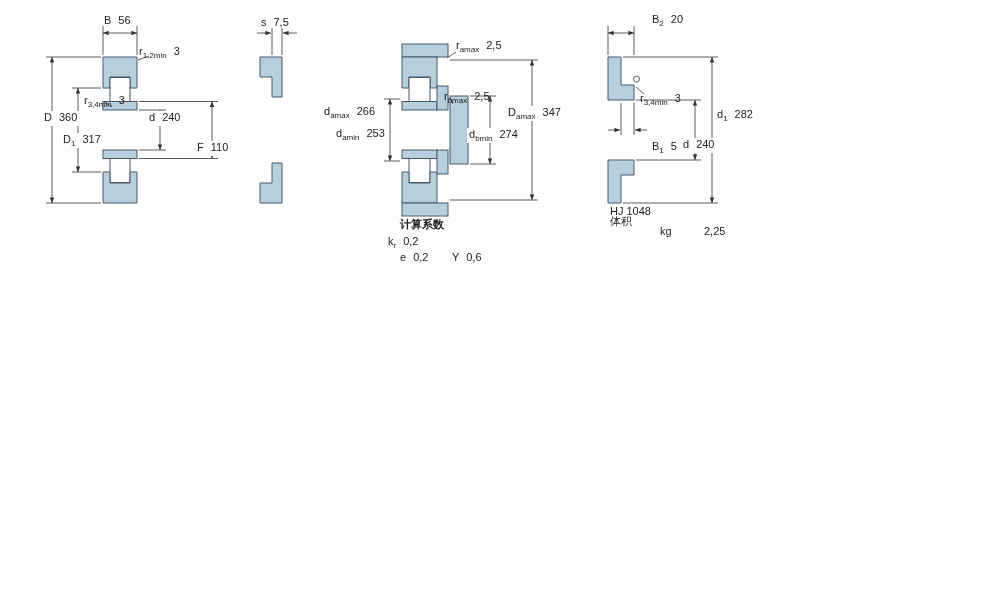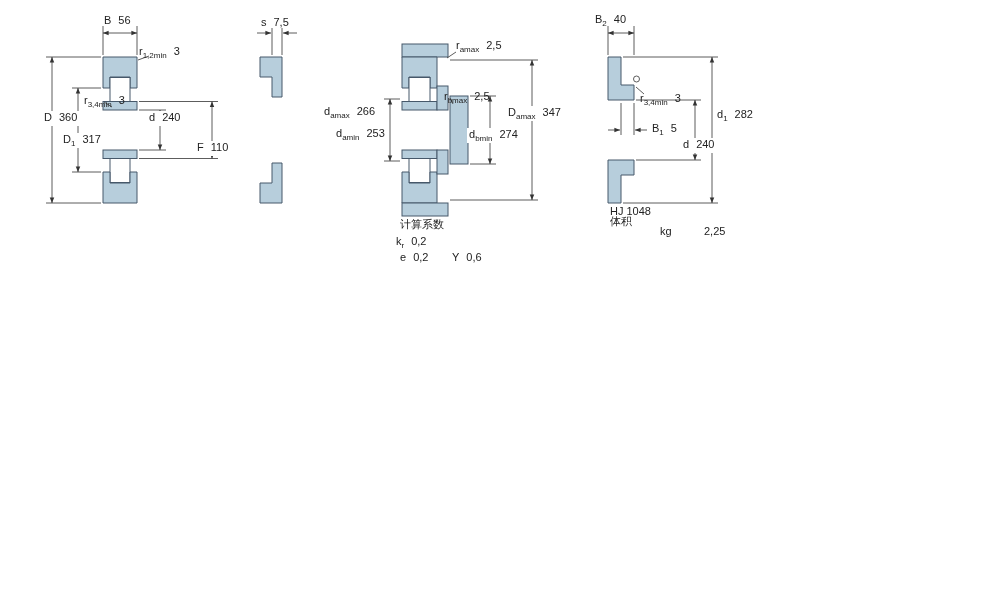--- a/index.html
+++ b/index.html
@@ -3,21 +3,21 @@
 <meta charset="utf-8">
 <style>
   html,body{margin:0;padding:0;background:#ffffff;}
   #stage{position:relative;width:1000px;height:600px;background:#fff;overflow:hidden;
          font-family:"Liberation Sans",sans-serif;}
   svg{position:absolute;left:0;top:0;}
   .lbl{position:absolute;font-size:11px;color:#222;display:flex;gap:7px;
        align-items:baseline;white-space:nowrap;line-height:1.15;}
   .lbl sub{font-size:8px;line-height:1;}
   .bg{background:#fff;padding:0 2px;}
-  .bold{font-weight:normal;}
+  .bold{font-weight:bold;}
 </style>
 </head>
 <body>
 
 <div id="stage">
 
   <svg width="1000" height="600" viewBox="0 0 1000 600">
     <defs>
       <marker id="arr" viewBox="0 0 10 10" refX="10" refY="5" markerWidth="7" markerHeight="7" orient="auto-start-reverse">
         <path d="M0,1 L10,5 L0,9 Z" fill="#333"></path>
@@ -168,42 +168,42 @@
       <span>347</span>
   </div>
   <div class="lbl bg" style="left:467px;top:128px">
     <span class="sym"><span>d</span><sub>bmin</sub></span>
       <span>274</span>
   </div>
 
   <div class="lbl bold" style="left:400px;top:218px">
     <span>计算系数</span>
   </div>
-  <div class="lbl" style="left:396px;top:235px">
+  <div class="lbl" style="left:388px;top:235px">
     <span class="sym"><span>k</span><sub>r</sub></span>
       <span>0,2</span>
   </div>
   <div class="lbl" style="left:400px;top:251px">
     <span class="sym"><span>e</span><sub></sub></span>
       <span>0,2</span>
   </div>
   <div class="lbl" style="left:452px;top:251px">
     <span class="sym"><span>Y</span><sub></sub></span>
       <span>0,6</span>
   </div>
 
-  <div class="lbl" style="left:595px;top:13px">
+  <div class="lbl" style="left:652px;top:13px">
     <span class="sym"><span>B</span><sub>2</sub></span>
-      <span>40</span>
+      <span>20</span>
   </div>
   <div class="lbl" style="left:640px;top:92px">
     <span class="sym"><span>r</span><sub>3,4min</sub></span>
       <span>3</span>
   </div>
-  <div class="lbl" style="left:652px;top:122px">
+  <div class="lbl" style="left:652px;top:140px">
     <span class="sym"><span>B</span><sub>1</sub></span>
       <span>5</span>
   </div>
   <div class="lbl" style="left:717px;top:108px">
     <span class="sym"><span>d</span><sub>1</sub></span>
       <span>282</span>
   </div>
   <div class="lbl bg" style="left:681px;top:138px">
     <span class="sym"><span>d</span><sub></sub></span>
       <span>240</span>

